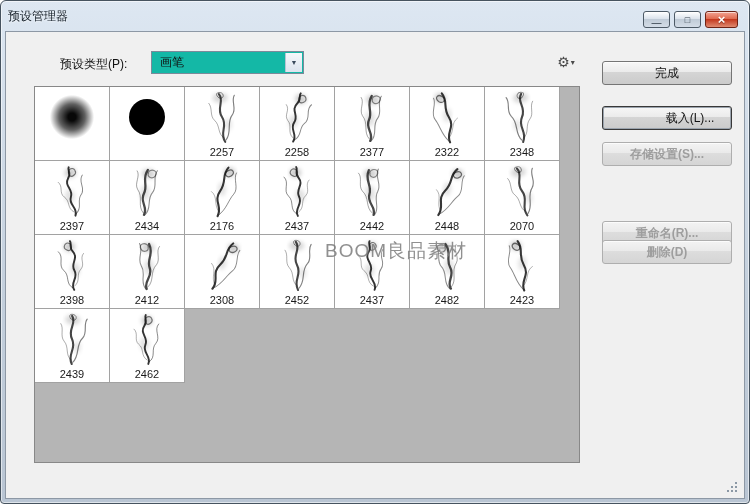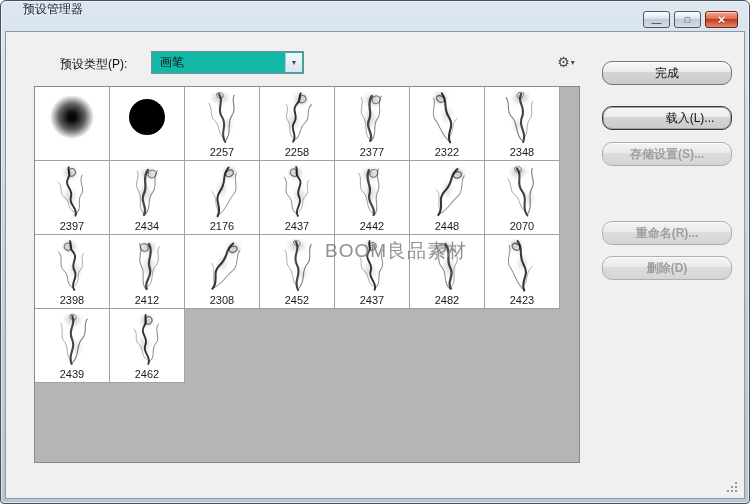--- a/index.html
+++ b/index.html
@@ -4,22 +4,22 @@
 <style>
   html,body{margin:0;padding:0;width:750px;height:504px;overflow:hidden;background:#ffffff;
     font-family:"Liberation Sans","DejaVu Sans",sans-serif;}
   *{box-sizing:border-box;}
 
   
   .window{position:absolute;left:0;top:0;width:750px;height:504px;
     border:1px solid #46535f;border-radius:6px 6px 4px 4px;
     background:linear-gradient(#dde7f2,#c3cfdc 60%,#b9c5d3);
     box-shadow:inset 0 0 0 1px rgba(255,255,255,.55);}
-  .titlebar{position:absolute;left:0;top:0;right:0;height:30px;display:flex;align-items:flex-start;
-    padding:0 22px;border-radius:6px 6px 0 0;}
+  .titlebar{position:absolute;left:0;top:0;right:0;height:30px;display:flex;align-items:center;
+    padding:0 7px;border-radius:6px 6px 0 0;}
   .title{font-size:12px;color:#141e28;text-shadow:0 1px 2px rgba(255,255,255,.85);}
   .win-controls{position:absolute;top:10px;right:11px;display:flex;gap:4px;}
   .win-btn{height:17px;border:1px solid #4d5a66;border-radius:3px;display:flex;align-items:center;
     justify-content:center;cursor:default;box-shadow:inset 0 1px 0 rgba(255,255,255,.6);}
   .win-btn.minb,.win-btn.maxb{width:27px;background:linear-gradient(#ffffff,#dbe3ec 45%,#c0cbd7 50%,#d4dde7);color:#2c3844;}
   .win-btn.closeb{width:33px;background:linear-gradient(#f2a493,#e06a50 45%,#c43a20 50%,#e08a70);
     border-color:#6e2315;color:#fff;}
   .glyph-min{font-size:10px;line-height:6px;margin-top:6px;}
   .glyph-max{font-size:9px;}
   .glyph-close{font-size:13px;font-weight:700;text-shadow:0 1px 1px rgba(0,0,0,.35);line-height:13px;}
@@ -49,32 +49,32 @@
   .preview{flex:1;display:flex;align-items:center;justify-content:center;overflow:hidden;}
   .cell-label{height:14px;line-height:12px;font-size:11px;text-align:center;color:#1a1a1a;}
   .soft-dot{width:46px;height:46px;border-radius:50%;
     background:radial-gradient(circle,rgba(0,0,0,.97) 12%,rgba(0,0,0,.62) 40%,rgba(0,0,0,0) 68%);}
   .hard-dot{width:36px;height:36px;border-radius:50%;background:#000;}
   .smoke{width:46px;height:54px;}
   .watermark{position:absolute;left:290px;top:151px;font-size:19px;color:#7d7d7d;opacity:.85;
     letter-spacing:1px;text-shadow:0 0 2px rgba(255,255,255,.5);white-space:nowrap;}
 
   
-  .btn{position:absolute;left:596px;width:130px;height:24px;border:1px solid #757575;border-radius:10px;
+  .btn{position:absolute;left:596px;width:130px;height:24px;border:1px solid #757575;border-radius:3px;
     background:linear-gradient(#f7f7f7,#ebebeb 45%,#d5d5d5 46%,#cbcbcb);
     display:flex;align-items:center;justify-content:center;font-size:12px;color:#111;
     box-shadow:inset 0 1px 0 rgba(255,255,255,.7);cursor:default;}
   .btn.default{border-color:#383838;box-shadow:inset 0 0 0 1px #9aa3ad;}
   .btn.disabled{color:#9e9e9e;border-color:#aeaeae;
     background:linear-gradient(#f3f3f3,#eaeaea 45%,#dddddd 46%,#d5d5d5);font-weight:bold;}
   .btn-done{top:29px;}
   .btn-load{top:74px;padding-left:46px;}
   .btn-save{top:110px;}
   .btn-rename{top:189px;}
-  .btn-delete{top:224px;}
+  .btn-delete{top:208px;}
 
   .grip{position:absolute;right:6px;bottom:5px;width:12px;height:12px;}
   .grip::before{content:"";position:absolute;left:0;top:0;width:2px;height:2px;background:transparent;
     box-shadow:9px 9px #8b98a5,9px 5px #8b98a5,5px 9px #8b98a5,9px 1px #8b98a5,5px 5px #8b98a5,1px 9px #8b98a5;}
 
   .svgdefs{position:absolute;width:0;height:0;overflow:hidden;}
 </style>
 </head>
 <body>
 

